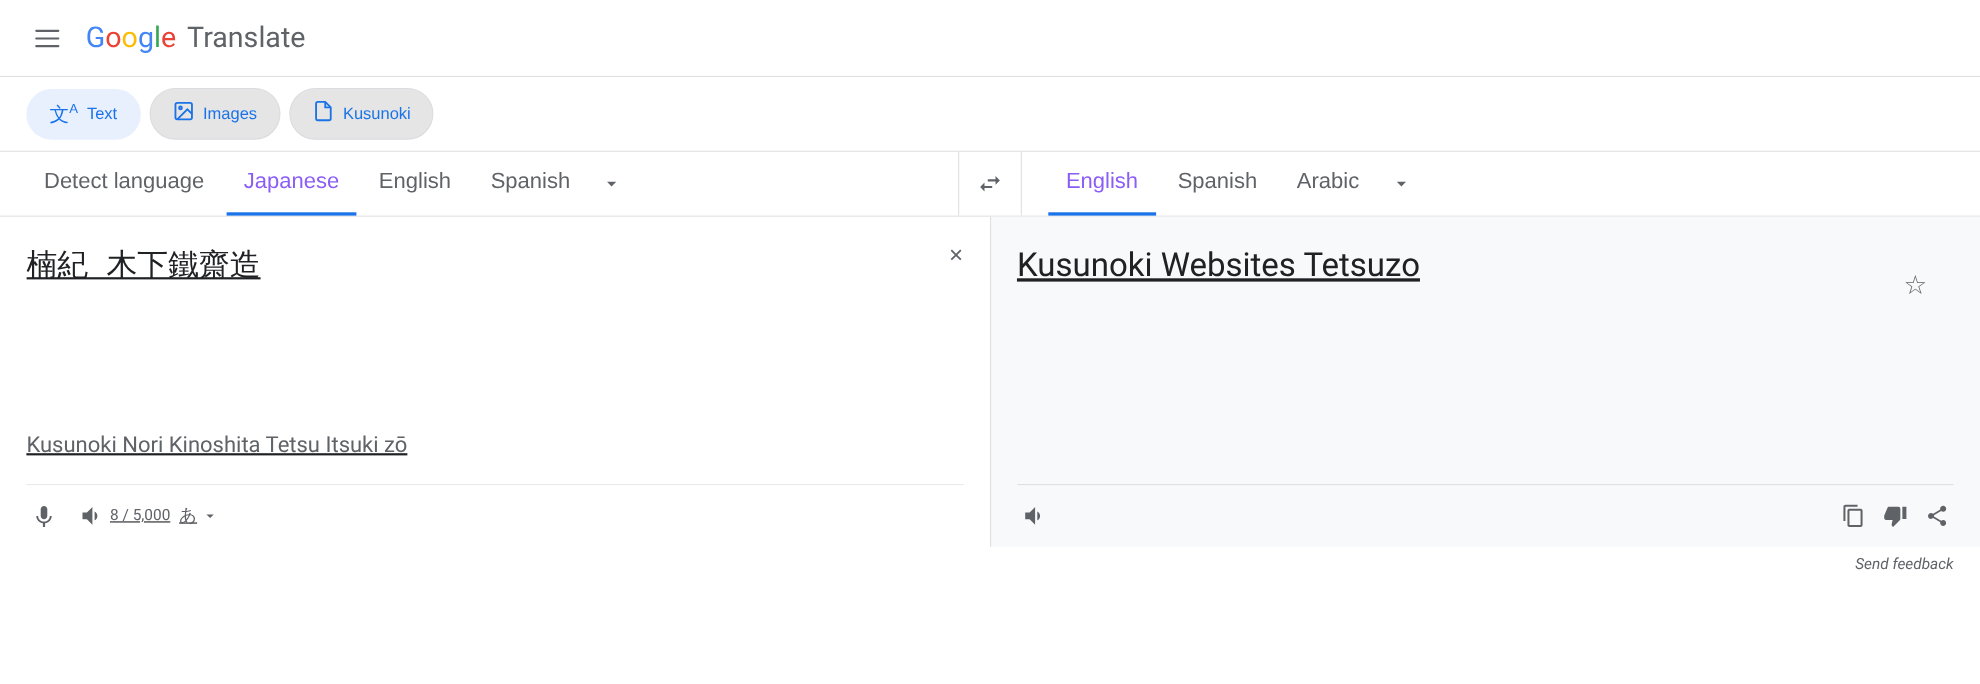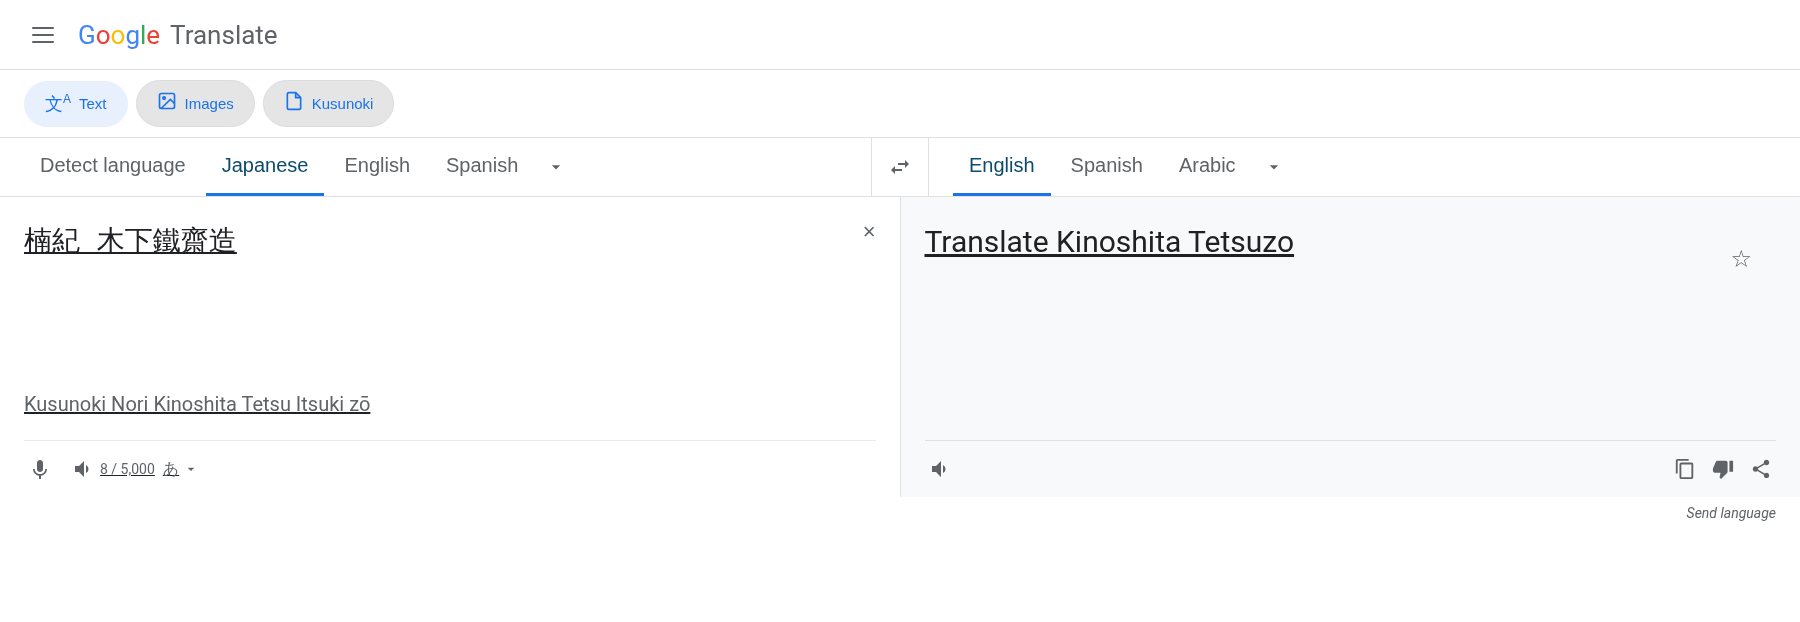--- a/index.html
+++ b/index.html
@@ -149,21 +149,21 @@
       color: #5f6368;
       border-bottom: 3px solid transparent;
       white-space: nowrap;
       font-weight: 500;
       background: none;
       border-top: none;
       border-left: none;
       border-right: none;
     }
     .lang-tab.active {
-      color: #0c4a6e;
+      color: #8b5cf6;
       border-bottom: 3px solid #1a73e8;
     }
     .lang-more-btn {
       background: none;
       border: none;
       cursor: pointer;
       padding: 16px 8px;
       display: flex;
       align-items: center;
       color: #5f6368;
@@ -442,21 +442,21 @@
           <svg width="16" height="16" viewBox="0 0 24 24" fill="#5f6368">
               <path d="M7 10l5 5 5-5z"></path>
             </svg>
         </button>
       </div>
     </div>
   </div>
 
   <div class="target-panel">
     <div class="target-panel-inner">
-      <div class="target-text">Translate Kinoshita Tetsuzo</div>
+      <div class="target-text">Kusunoki Websites Tetsuzo</div>
       <button class="star-btn">☆</button>
       <div class="target-footer">
         <button class="icon-btn">
           <svg width="24" height="24" viewBox="0 0 24 24" fill="#5f6368">
               <path d="M3 9v6h4l5 5V4L7 9H3zm13.5 3c0-1.77-1.02-3.29-2.5-4.03v8.05c1.48-.73 2.5-2.25 2.5-4.02z"></path>
             </svg>
         </button>
         <div class="target-footer-right">
           <button class="icon-btn">
             <svg width="22" height="22" viewBox="0 0 24 24" fill="#5f6368">
@@ -473,14 +473,14 @@
                 <path d="M18 16.08c-.76 0-1.44.3-1.96.77L8.91 12.7c.05-.23.09-.46.09-.7s-.04-.47-.09-.7l7.05-4.11c.54.5 1.25.81 2.04.81 1.66 0 3-1.34 3-3s-1.34-3-3-3-3 1.34-3 3c0 .24.04.47.09.7L8.04 9.81C7.5 9.31 6.79 9 6 9c-1.66 0-3 1.34-3 3s1.34 3 3 3c.79 0 1.5-.31 2.04-.81l7.12 4.16c-.05.21-.08.43-.08.65 0 1.61 1.31 2.92 2.92 2.92s2.92-1.31 2.92-2.92-1.31-2.92-2.92-2.92z"></path>
               </svg>
           </button>
         </div>
       </div>
     </div>
   </div>
 </div>
 
 <div class="send-feedback">
-  <a href="#">Send language</a>
+  <a href="#">Send feedback</a>
 </div>
 
 </body></html>

